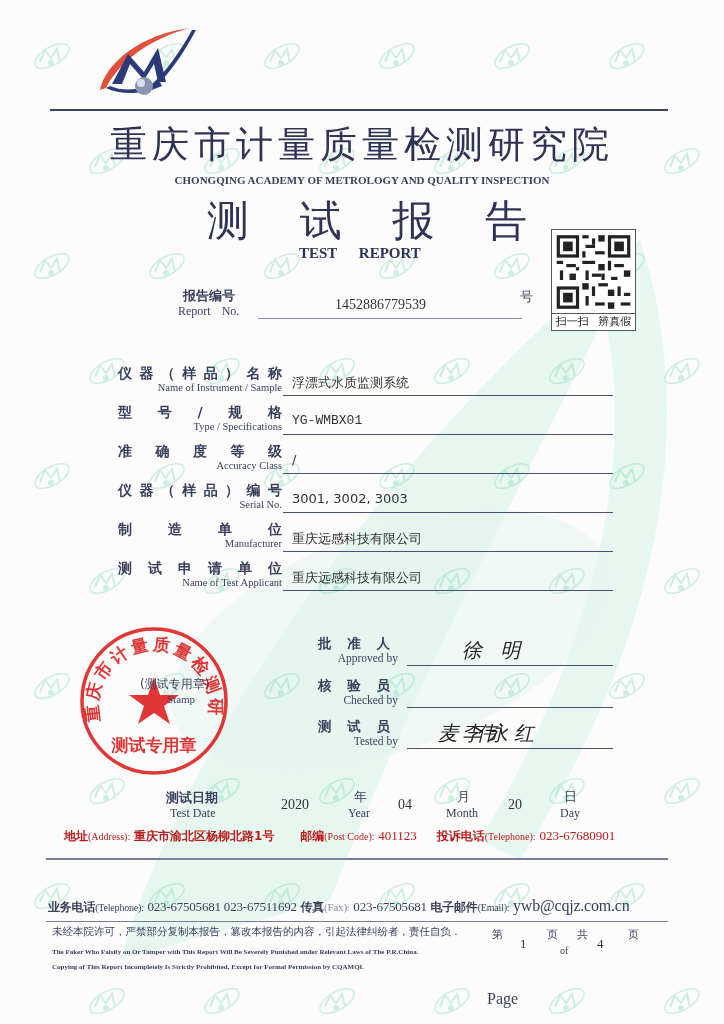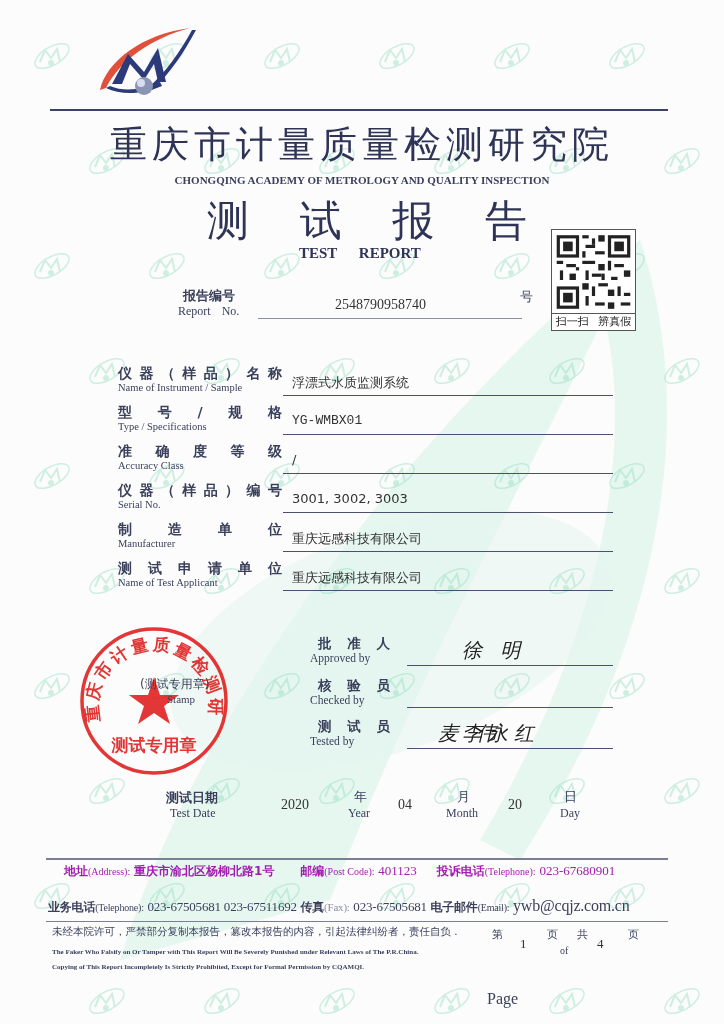--- a/index.html
+++ b/index.html
@@ -5,21 +5,21 @@
   html, body { margin:0; padding:0; }
   body { width:724px; height:1024px; background:#fbfcfb; position:relative; overflow:hidden;
          font-family:"DejaVu Serif", serif; color:#2f3456; }
   .abs { position:absolute; }
   .wm { position:absolute; width:44px; height:32px; opacity:0.35; }
   .cn { font-family:"DejaVu Sans", sans-serif; }
   .serif { font-family:"Liberation Serif", serif; }
   .hr { position:absolute; background:#3a4266; }
   .uline { position:absolute; height:1px; background:#4a5070; }
   .lbl-cn { position:absolute; font-family:"DejaVu Sans", sans-serif; font-size:14px; font-weight:bold; color:#3a3f5c; display:flex; justify-content:space-between; }
-  .lbl-en { position:absolute; font-family:"Liberation Serif", serif; font-size:10.5px; color:#3a3f5c; text-align:left; }
+  .lbl-en { position:absolute; font-family:"Liberation Serif", serif; font-size:10.5px; color:#3a3f5c; text-align:right; }
   .val { position:absolute; font-family:"DejaVu Sans", sans-serif; font-size:13px; color:#333; }
   .val-mono { font-family:"Liberation Mono", monospace; }
   .sig { position:absolute; font-family:"DejaVu Serif", serif; font-style:italic; font-size:20px; color:#222; letter-spacing:6px; }
 </style>
 </head>
 <body>
 
 <svg class="abs" style="left:0;top:0;" width="724" height="1024">
   <path d="M120 960 C 200 700, 420 420, 640 240 C 560 420, 440 620, 330 900 Z" fill="#bfeedd" opacity="0.35"></path>
   <path d="M640 240 C 700 420, 660 640, 520 860 L 480 840 C 600 640, 640 440, 600 300 Z" fill="#bfeedd" opacity="0.35"></path>
@@ -349,21 +349,21 @@
   <span>报</span>
   <span>告</span>
 </div>
 <div class="abs" style="left:299px;top:245px;font-family:'Liberation Serif',serif;font-weight:bold;font-size:15px;color:#2f3456;">
   <span>TEST</span>
   <span style="margin-left:18px;">REPORT</span>
 </div>
 
 <div class="abs cn" style="left:183px;top:287px;font-size:13px;font-weight:bold;color:#3a3f5c;">报告编号</div>
 <div class="abs serif" style="left:178px;top:304px;font-size:12px;color:#3a3f5c;word-spacing:8px;">Report  No.</div>
-<div class="abs serif" style="left:335px;top:297px;font-size:14px;color:#333;">2548790958740</div>
+<div class="abs serif" style="left:335px;top:297px;font-size:14px;color:#333;">1452886779539</div>
 <div class="uline" style="left:258px;top:318px;width:264px;background:#8a8fa6;"></div>
 <div class="abs cn" style="left:520px;top:288px;font-size:13px;color:#3a3f5c;">号</div>
 
 <div class="abs" style="left:551px;top:229px;width:83px;height:100px;border:1px solid #555;background:#fff;">
   <svg width="81" height="80" viewBox="0 0 25 25" style="display:block;margin:2px 1px 0 1px;">
     <rect width="25" height="25" fill="#fff"></rect>
     <g fill="#222">
       <rect x="1" y="1" width="7" height="7"></rect>
         <rect x="2" y="2" width="5" height="5" fill="#fff"></rect>
         <rect x="3" y="3" width="3" height="3"></rect>
@@ -528,21 +528,21 @@
 <div class="abs serif" style="left:348px;top:806px;font-size:12px;color:#3a3f5c;">Year</div>
 <div class="abs serif" style="left:398px;top:797px;font-size:14px;color:#333;">04</div>
 <div class="abs cn" style="left:457px;top:788px;font-size:13px;color:#3a3f5c;">月</div>
 <div class="abs serif" style="left:446px;top:806px;font-size:12px;color:#3a3f5c;">Month</div>
 <div class="abs serif" style="left:508px;top:797px;font-size:14px;color:#333;">20</div>
 <div class="abs cn" style="left:564px;top:788px;font-size:13px;color:#3a3f5c;">日</div>
 <div class="abs serif" style="left:560px;top:806px;font-size:12px;color:#3a3f5c;">Day</div>
 
 <div class="hr" style="left:46px;top:858px;width:622px;height:2px;background:#7a7f95;"></div>
 
-<div class="abs" style="left:64px;top:863px;font-size:12px;color:#a21caf;white-space:nowrap;">
+<div class="abs" style="left:64px;top:828px;font-size:12px;color:#b91c1c;white-space:nowrap;">
   <span class="cn" style="font-weight:bold;">地址</span><span class="serif" style="font-size:10px;">(Address):</span>
   <span class="cn" style="font-weight:bold;">重庆市渝北区杨柳北路1号</span>
   <span class="cn" style="font-weight:bold;margin-left:22px;">邮编</span><span class="serif" style="font-size:10px;">(Post Code):</span>
   <span class="serif" style="font-size:13px;">401123</span>
   <span class="cn" style="font-weight:bold;margin-left:16px;">投诉电话</span><span class="serif" style="font-size:10px;">(Telephone):</span>
   <span class="serif" style="font-size:13px;">023-67680901</span>
 </div>
 
 <div class="abs" style="left:48px;top:897px;font-size:12px;color:#3a3f5c;white-space:nowrap;letter-spacing:-0.2px;">
   <span class="cn" style="font-weight:bold;">业务电话</span><span class="serif" style="font-size:10px;">(Telephone):</span>

